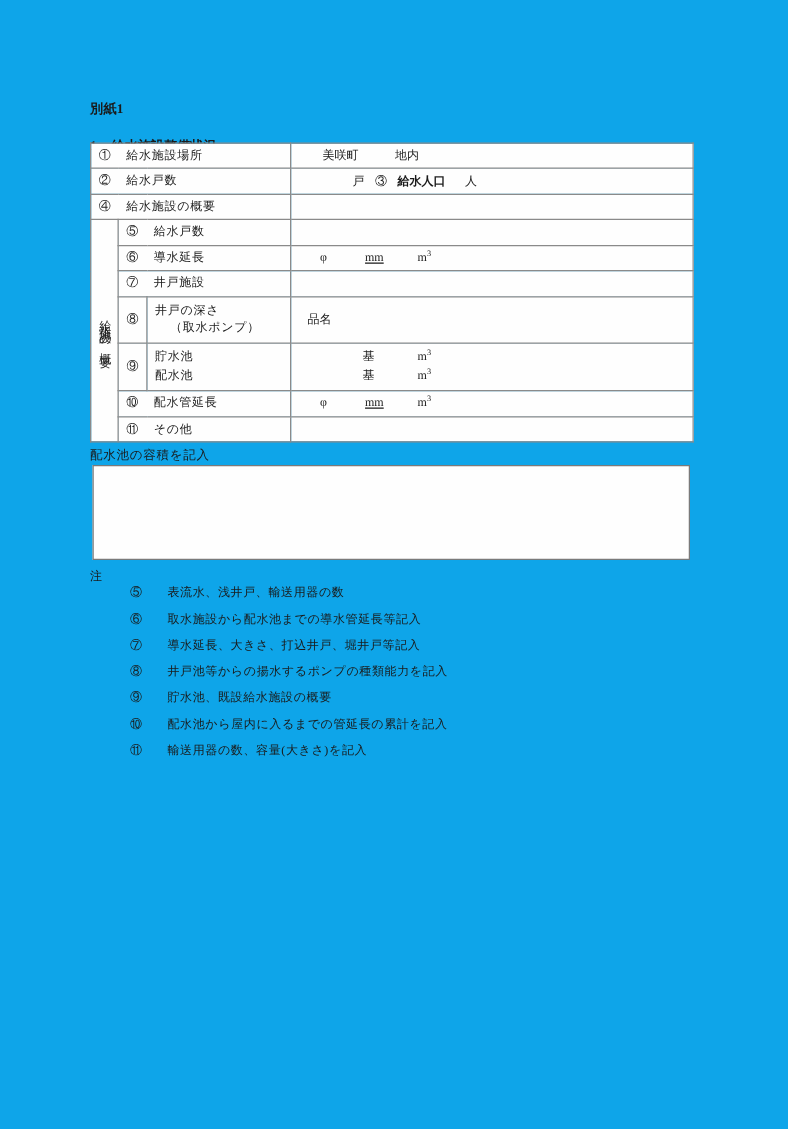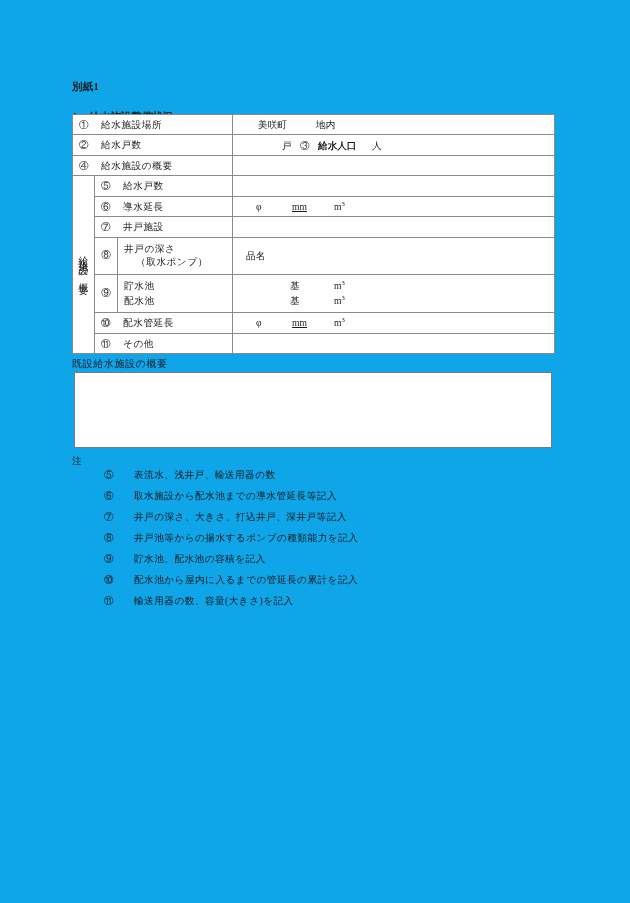--- a/index.html
+++ b/index.html
@@ -92,21 +92,21 @@
     text-align: center;
     vertical-align: middle;
     font-size: 9.6px;
   }
 
   .sub-label {
     padding: 4px 6px;
     line-height: 1.5;
     letter-spacing: 0.6px;
   }
-  .sub-label .indent { padding-left: 12px; display: block; font-family: Liberation Mono, monospace; }
+  .sub-label .indent { padding-left: 12px; display: block; }
 
   
   .val-area {
     position: relative;
     height: 100%;
     padding: 3px 5px;
     line-height: 1.4;
     white-space: nowrap;
   }
   .sup { font-size: 6.6px; vertical-align: super; line-height: 0; }
@@ -354,44 +354,44 @@
           </div>
         </td>
         <td>
           <div class="val-area"></div>
         </td>
       </tr>
 
     </tbody>
   </table>
 
-  <div class="kisetsu-title">既設給水施設の概要</div>
+  <div class="kisetsu-title">配水池の容積を記入</div>
   <div class="kisetsu-box"></div>
 
   <div class="notes-head">注</div>
   <div class="notes-list">
     <div class="note-item">
       <span class="n-num">⑤</span>
       <span class="n-txt">表流水、浅井戸、輸送用器の数</span>
     </div>
     <div class="note-item">
       <span class="n-num">⑥</span>
       <span class="n-txt">取水施設から配水池までの導水管延長等記入</span>
     </div>
     <div class="note-item">
       <span class="n-num">⑦</span>
-      <span class="n-txt">井戸の深さ、大きさ、打込井戸、深井戸等記入</span>
+      <span class="n-txt">導水延長、大きさ、打込井戸、堀井戸等記入</span>
     </div>
     <div class="note-item">
       <span class="n-num">⑧</span>
       <span class="n-txt">井戸池等からの揚水するポンプの種類能力を記入</span>
     </div>
     <div class="note-item">
       <span class="n-num">⑨</span>
-      <span class="n-txt">貯水池、配水池の容積を記入</span>
+      <span class="n-txt">貯水池、既設給水施設の概要</span>
     </div>
     <div class="note-item">
       <span class="n-num">⑩</span>
       <span class="n-txt">配水池から屋内に入るまでの管延長の累計を記入</span>
     </div>
     <div class="note-item">
       <span class="n-num">⑪</span>
       <span class="n-txt">輸送用器の数、容量(大きさ)を記入</span>
     </div>
   </div>

